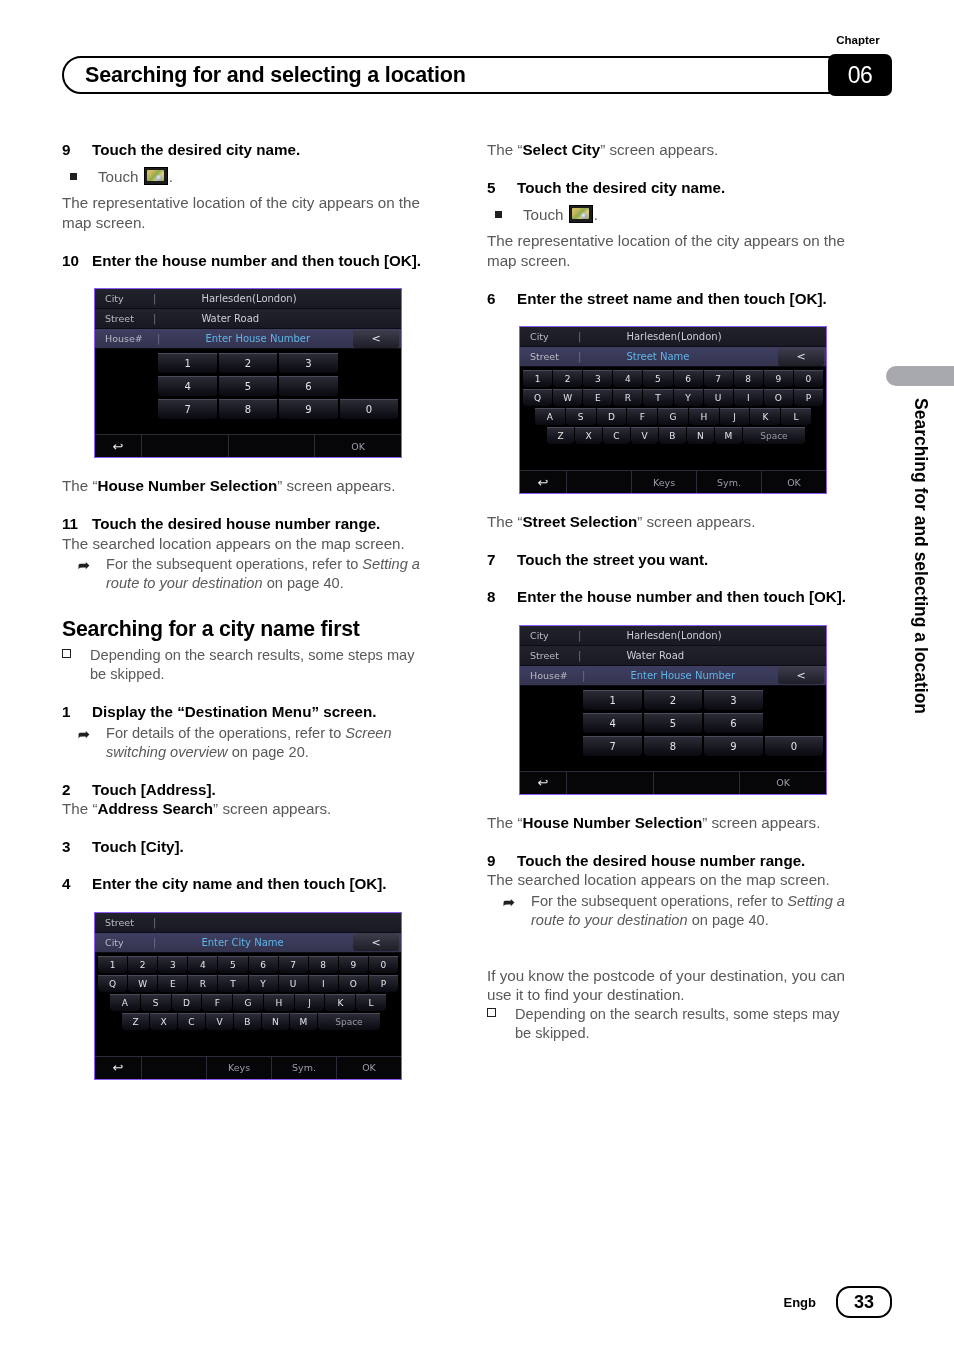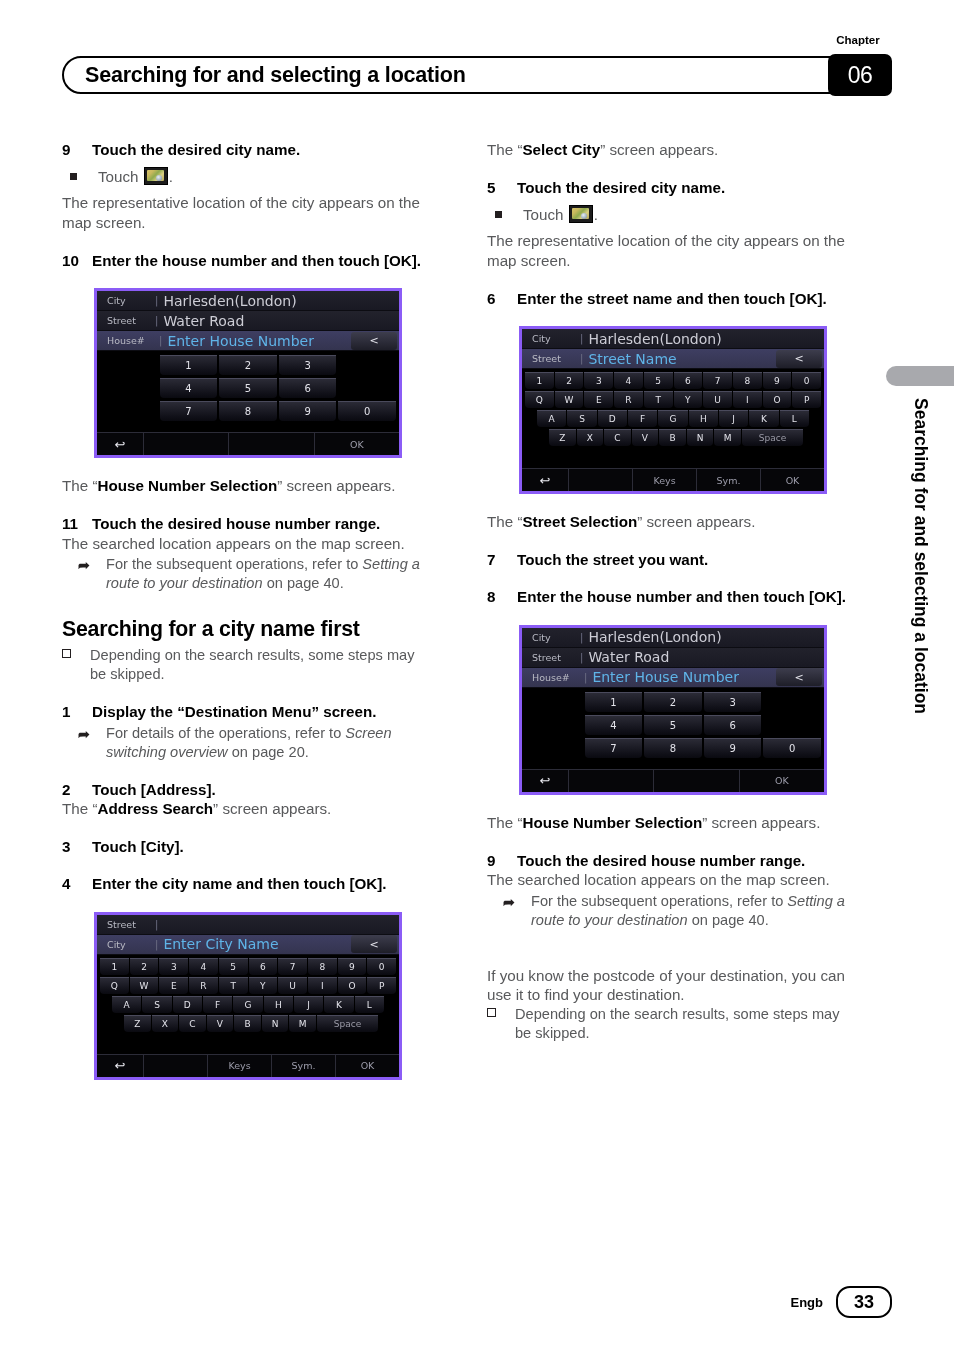--- a/index.html
+++ b/index.html
@@ -215,21 +215,21 @@
     font-weight: bold;
     color: #000;
     line-height: 1.18;
     margin: 0;
     letter-spacing: -0.25px;
   }
 
   
   .shot {
     background: #000;
-    border: 3px solid #8b5cf6;
+    border: 1px solid #8b5cf6;
     box-sizing: border-box;
     position: relative;
     font-family: "DejaVu Sans", sans-serif;
     overflow: hidden;
   }
   .shot-wrap { display: flex; justify-content: center; }
 
   .shot-field {
     display: flex;
     align-items: center;
@@ -251,21 +251,22 @@
     flex: 0 0 auto;
     font-size: 9.5px;
   }
   .fld-label.wide { width: 52px; }
   .fld-sep {
     color: #6f7086;
     margin-right: 5px;
   }
   .fld-value {
     color: #cdcdd6;
-    font-size: 14px;
+    font-size: 10px;
+    margin-left: 40px;
   }
   .fld-value.hint { color: #5fb4e8; }
   .back-key {
     position: absolute;
     right: 2px;
     width: 46px;
     height: 18px;
     background: linear-gradient(180deg, #3d3d4d 0%, #1e1e28 100%);
     border-radius: 3px;
     color: #e8e8ef;
@@ -338,21 +339,21 @@
   .bot-cell.last { border-right: none; }
   .bot-cell.empty { color: transparent; }
 
   
   .footer {
     position: absolute;
     bottom: 34px;
     right: 62px;
     display: flex;
     align-items: center;
-    gap: 13px;
+    gap: 20px;
   }
   .footer-lang {
     font-size: 13px;
     font-weight: bold;
     color: #000;
   }
   .page-num {
     width: 52px;
     height: 28px;
     border: 2.2px solid #000;

